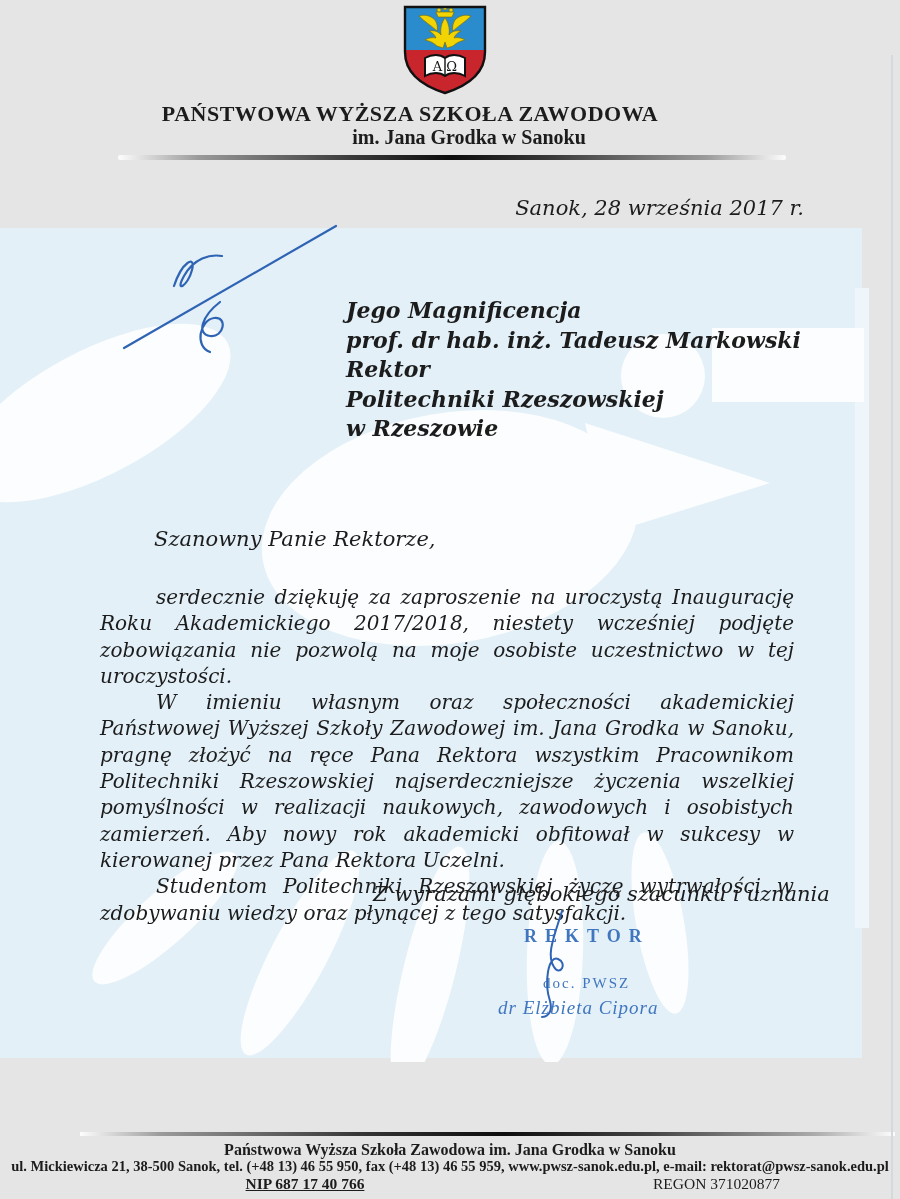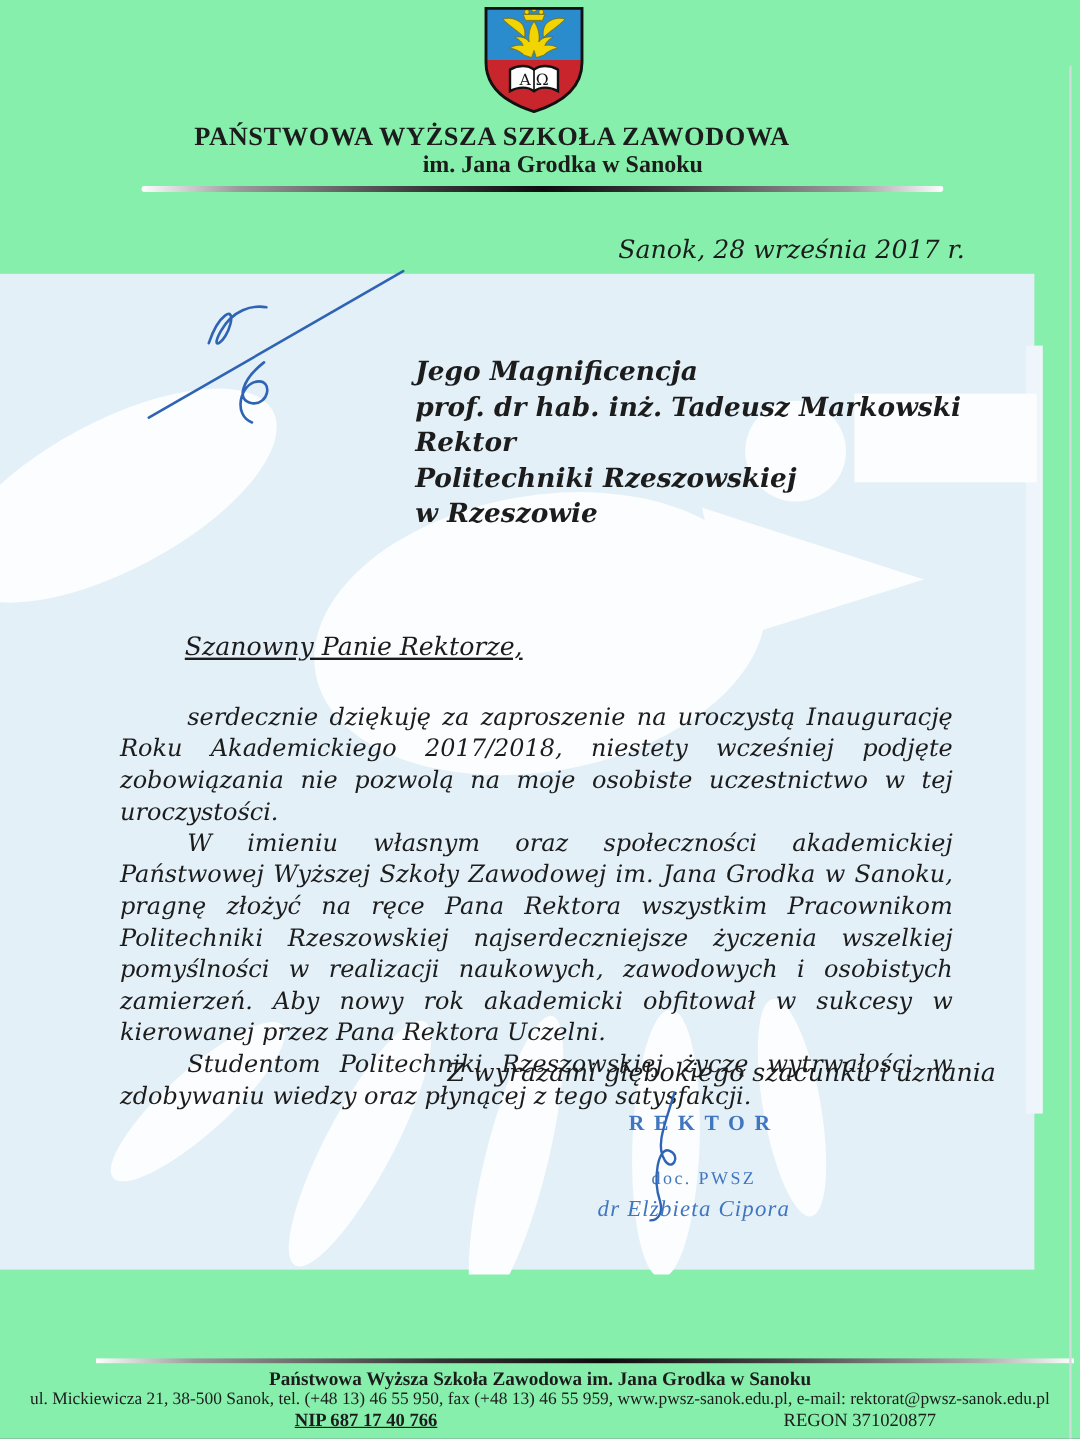--- a/index.html
+++ b/index.html
@@ -1,18 +1,18 @@
 <!DOCTYPE html>
 <html><head>
 <meta charset="utf-8">
 <style>
   html,body{margin:0;padding:0;background:#888;}
   #page{
     position:relative;width:900px;height:1199px;margin:0 auto;
-    background:#86efac;overflow:hidden;
+    background:#e5e5e5;overflow:hidden;
     font-family:"Liberation Serif","DejaVu Serif",serif;
     color:#1c1c1c;
   }
   .abs{position:absolute;}
   
   #watermark{position:absolute;left:0;top:228px;width:900px;height:834px;}
   
   .h-title1{
     left:0;top:101px;width:820px;text-align:center;
     font-size:22px;font-weight:bold;letter-spacing:.5px;
@@ -30,21 +30,21 @@
     right:96px;top:196px;
     font-size:21px;font-style:italic;
   }
   
   .script{font-style:italic;font-family:"DejaVu Serif","Liberation Serif",serif;}
   .recipient{
     left:346px;top:296px;width:460px;
     font-size:22px;line-height:29.5px;font-weight:600;
   }
   .salutation{
-    left:154px;top:527px;font-size:21px;text-decoration:underline;
+    left:154px;top:527px;font-size:21px;
   }
   .body-text{
     left:100px;top:584px;width:694px;
     font-size:20px;line-height:26.3px;text-align:justify;
   }
   .body-text p{margin:0;text-indent:56px;}
   .closing{
     left:373px;top:882px;font-size:21px;
   }
   
@@ -62,21 +62,21 @@
   .f-rule{
     left:80px;top:1132px;width:815px;height:4px;
     background:linear-gradient(to right,#fdfdfd 0%,#9a9a9a 10%,#333 35%,#0d0d0d 52%,#444 70%,#aaa 90%,#fdfdfd 100%);
   }
   .f-line1{
     left:0;top:1141px;width:900px;text-align:center;
     font-size:16px;font-weight:bold;
   }
   .f-line2{
     left:0;top:1158px;width:900px;text-align:center;
-    font-size:14.5px;font-weight:normal;white-space:nowrap;
+    font-size:14.5px;font-weight:bold;white-space:nowrap;
   }
   .f-nip{left:175px;top:1175px;width:260px;text-align:center;font-size:15.5px;font-weight:bold;text-decoration:underline;}
   .f-regon{left:530px;top:1175px;width:250px;text-align:right;font-size:15.5px;font-weight:normal;}
   .scan-line{
     left:891px;top:55px;width:2px;height:1144px;background:#d4d9db;
   }
 </style>
 </head>
 <body>
 

